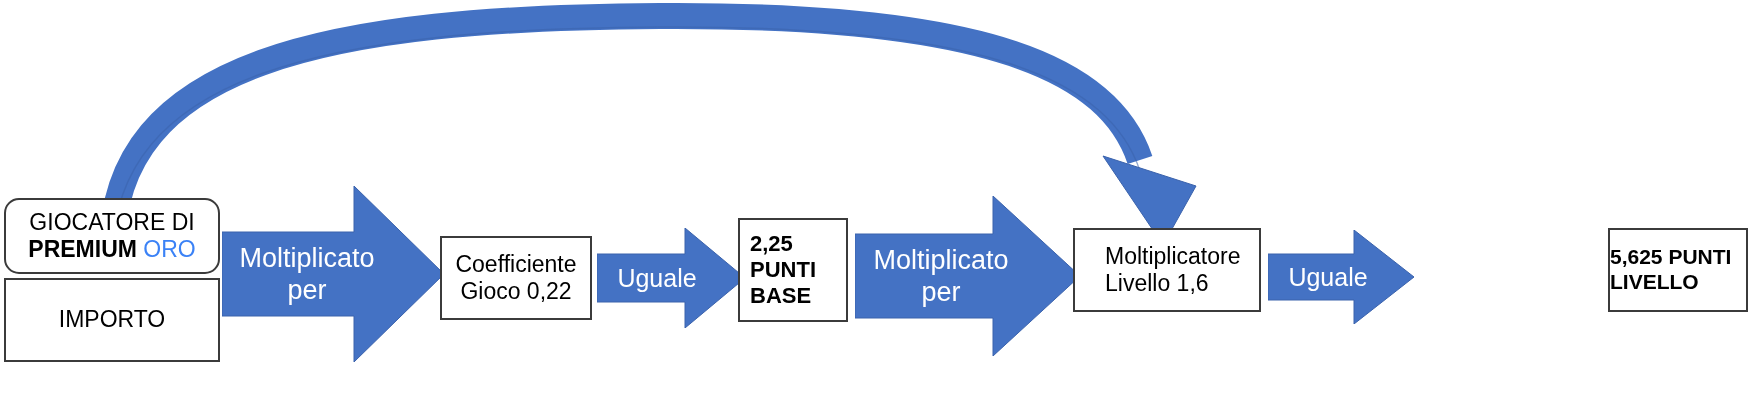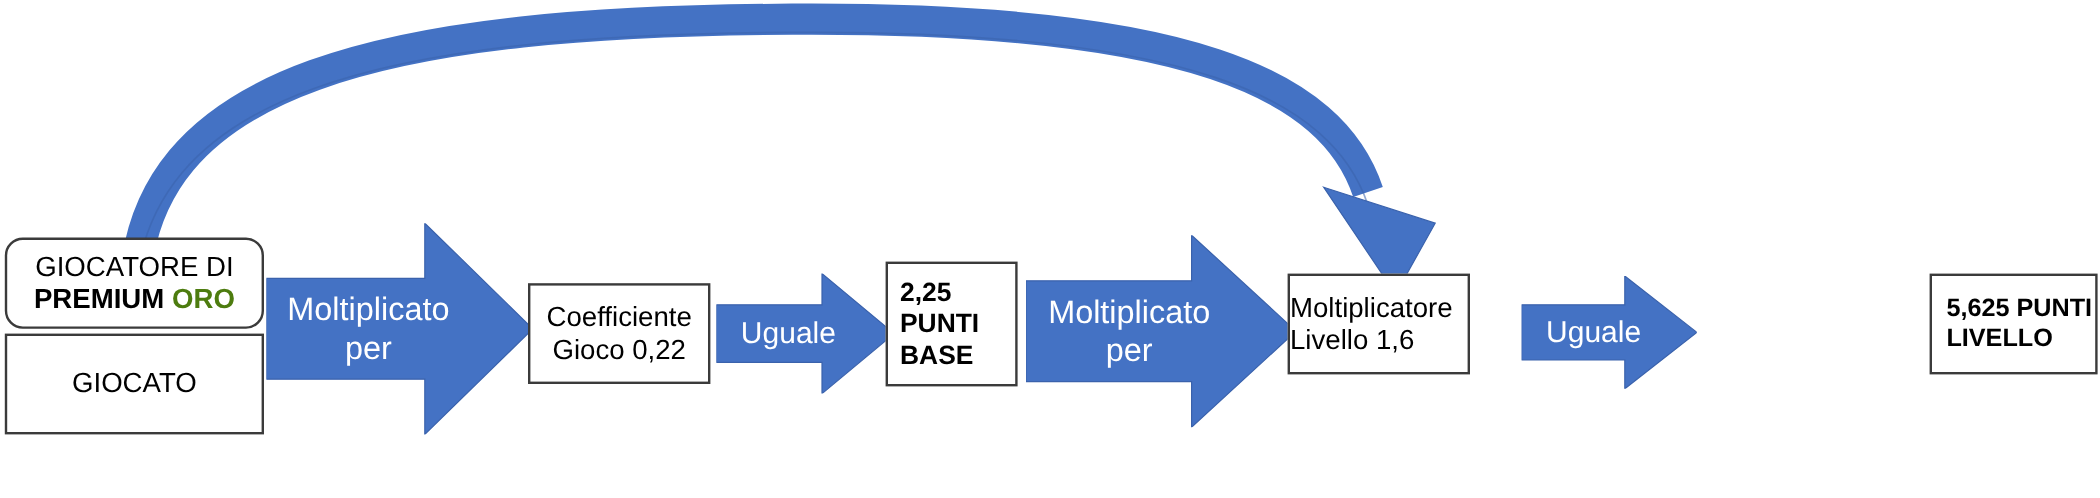--- a/index.html
+++ b/index.html
@@ -24,21 +24,21 @@
     flex-direction: column;
     align-items: center;
     justify-content: center;
     text-align: center;
     color: #000000;
     line-height: 1.18;
     z-index: 5;
   }
   .box .ln { display: block; white-space: nowrap; }
   .b-strong { font-weight: bold; }
-  .gold { color: #4d7c0f; font-weight: bold; }
+  .gold { color: #3b82f6; font-weight: normal; }
 
   
   #box-player {
     left: 4px; top: 198px; width: 216px; height: 76px;
     font-size: 23px;
     border-radius: 15px;
   }
   
   #box-amount {
     left: 4px; top: 278px; width: 216px; height: 84px;
@@ -53,34 +53,34 @@
   #box-base {
     left: 738px; top: 218px; width: 110px; height: 104px;
     font-size: 22px;
     font-weight: bold;
     align-items: flex-start;
     text-align: left;
     padding-left: 10px;
   }
   
   #box-mult {
-    left: 1073px; top: 228px; width: 152px; height: 84px;
+    left: 1073px; top: 228px; width: 188px; height: 84px;
     font-size: 23px;
     align-items: flex-start;
     text-align: left;
-    padding-left: 0;
+    padding-left: 30px;
   }
   
   #box-premium {
     left: 1608px; top: 228px; width: 140px; height: 84px;
     font-size: 21px;
     font-weight: bold;
     align-items: flex-start;
     text-align: left;
-    padding-left: 12px;
+    padding-left: 0;
   }
 
   
   .arrow {
     position: absolute;
     display: flex;
     align-items: center;
     justify-content: flex-start;
     color: #ffffff;
     z-index: 4;
@@ -139,21 +139,21 @@
     <polygon points="1103,156 1196,186 1163,245" fill="#4472C4"></polygon>
     <polygon points="1103,156 1196,186 1163,245" fill="none" stroke="#3A62AC" stroke-width="1"></polygon>
   </svg>
 
   <div class="box" id="box-player">
     <span class="ln">GIOCATORE DI</span>
     <span class="ln"><span class="b-strong">PREMIUM</span> <span class="gold">ORO</span></span>
   </div>
 
   <div class="box" id="box-amount">
-    <span class="ln">GIOCATO</span>
+    <span class="ln">IMPORTO</span>
   </div>
 
   <div class="arrow" id="arrow-1">
     <svg width="222" height="176" viewBox="0 0 222 176" xmlns="http://www.w3.org/2000/svg">
       <polygon points="0,46 132,46 132,0 222,88 132,176 132,130 0,130" fill="#4472C4" stroke="#3A62AC" stroke-width="1"></polygon>
     </svg>
     <span class="alabel">
       <span class="ln">Moltiplicato</span>
       <span class="ln">per</span>
     </span>

